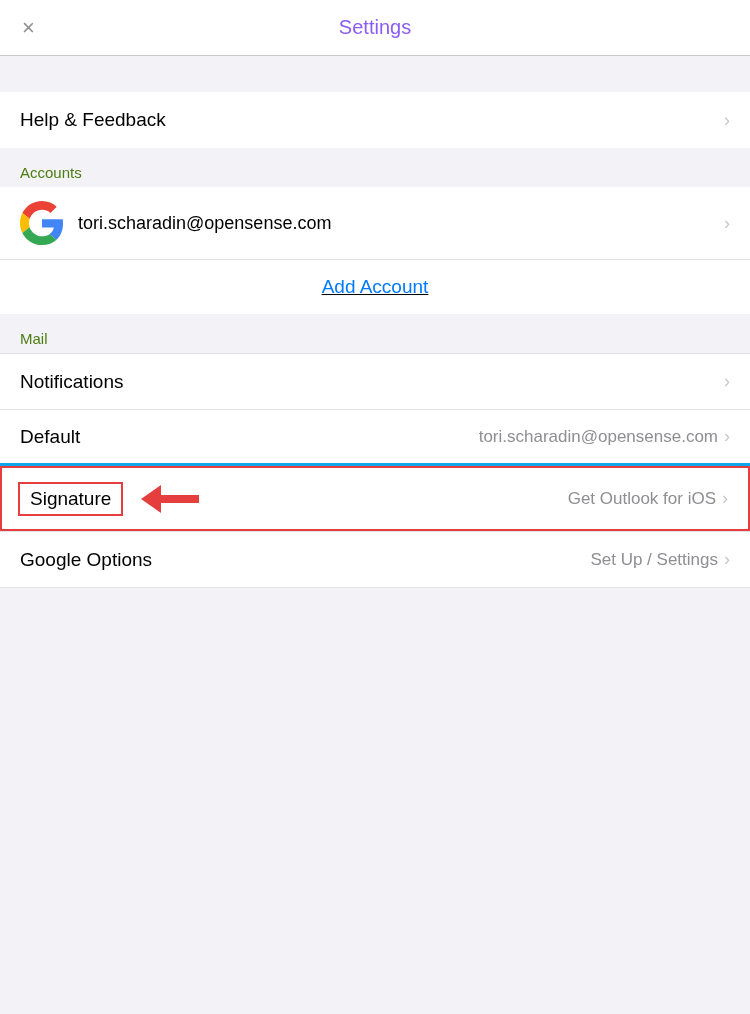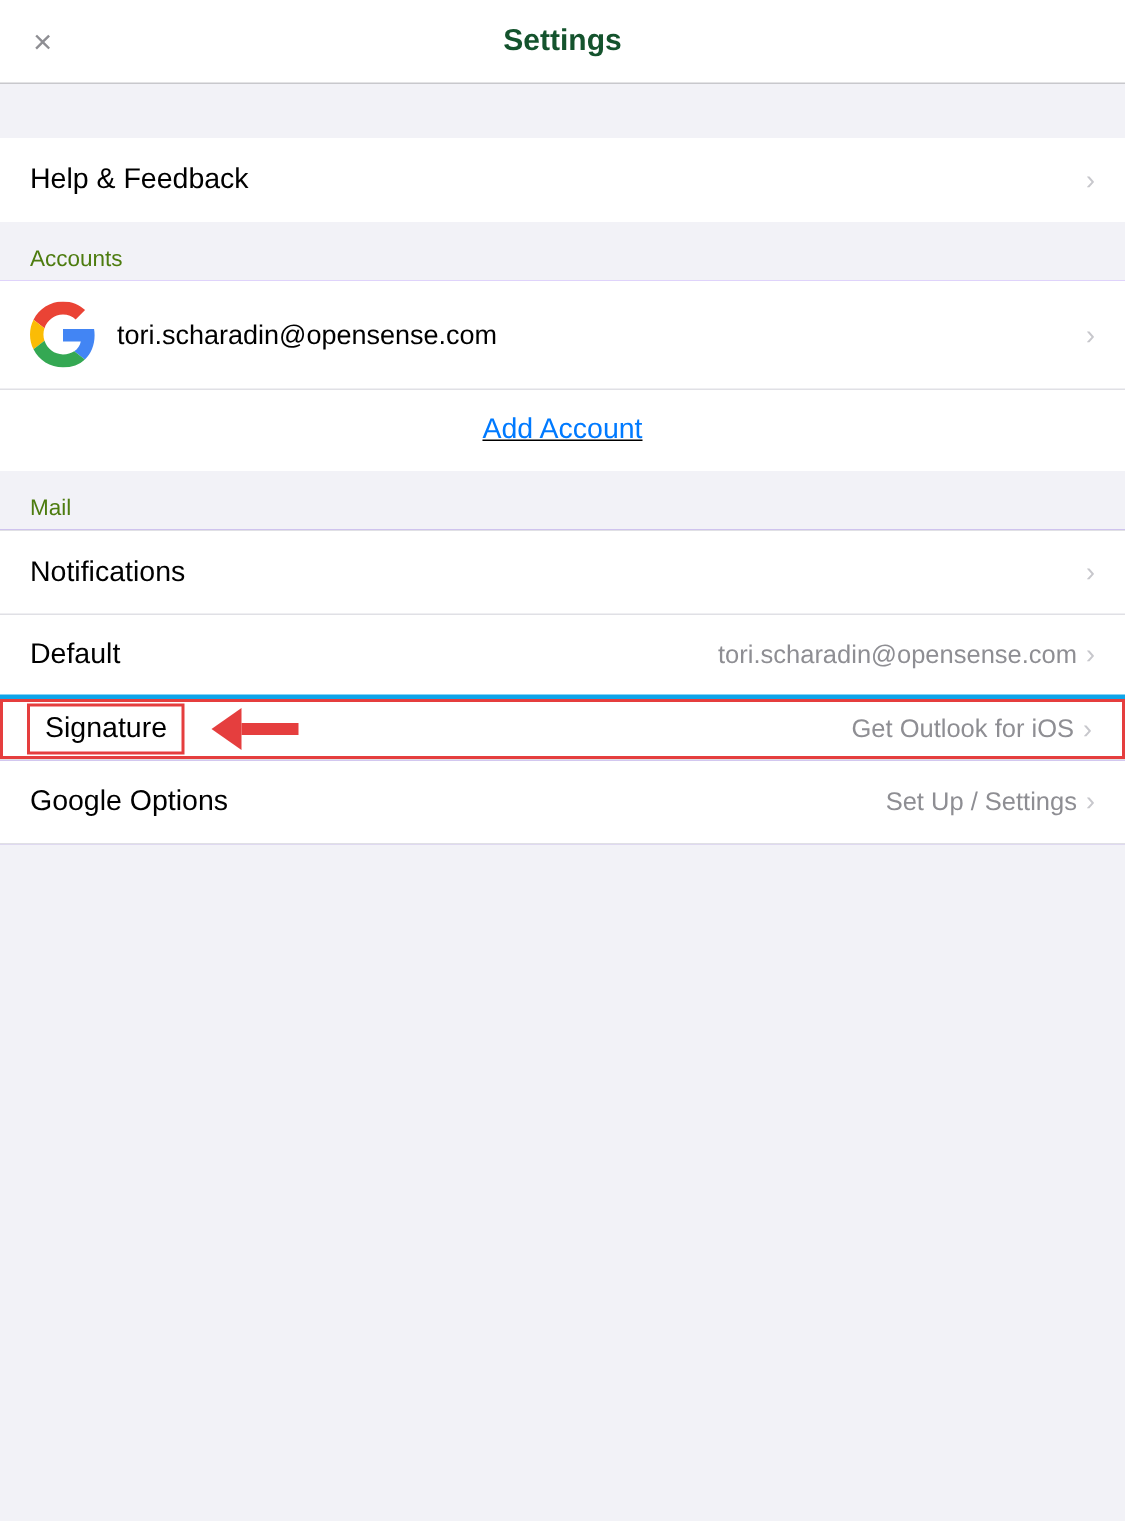--- a/index.html
+++ b/index.html
@@ -22,22 +22,22 @@
       display: flex;
       align-items: center;
       justify-content: center;
       position: relative;
       padding: 16px 20px;
       border-bottom: 1px solid #c8c8cc;
     }
 
     .header-title {
       font-size: 20px;
-      font-weight: 700;
-      color: #14532d;
+      font-weight: 400;
+      color: #8b5cf6;
     }
 
     .close-btn {
       position: absolute;
       left: 22px;
       top: 50%;
       transform: translateY(-50%);
       font-size: 22px;
       color: #8e8e93;
       cursor: pointer;
@@ -212,21 +212,21 @@
 
   <div class="list-row" style="border-bottom: 3px solid #0ea5e9;">
     <span class="list-row-label">Default</span>
     <div class="list-row-right">
       <span class="list-row-value">tori.scharadin@opensense.com</span>
       <span class="chevron">›</span>
     </div>
   </div>
 
   <div style="position: relative; border-bottom: 1px solid #e0e0e5; background:#ffffff;">
-    <div style="display:flex; align-items:center; justify-content:space-between; height:40px; padding: 0 20px; background:#ffffff; cursor:pointer; border: 2.5px solid #e53e3e;">
+    <div style="display:flex; align-items:center; justify-content:space-between; height:65px; padding: 0 20px; background:#ffffff; cursor:pointer; border: 2.5px solid #e53e3e;">
       <div style="border: 2.5px solid #e53e3e; padding: 4px 10px; margin-left: -4px;">
         <span class="list-row-label">Signature</span>
       </div>
 
       <div style="display:flex; align-items:center; margin-left: 10px; margin-right: auto; padding-left: 8px;">
         <div style="display:flex; align-items:center;">
           <div style="width:0; height:0; border-top:14px solid transparent; border-bottom:14px solid transparent; border-right:20px solid #e53e3e;"></div>
           <div style="width:38px; height:8px; background:#e53e3e;"></div>
         </div>
       </div>

